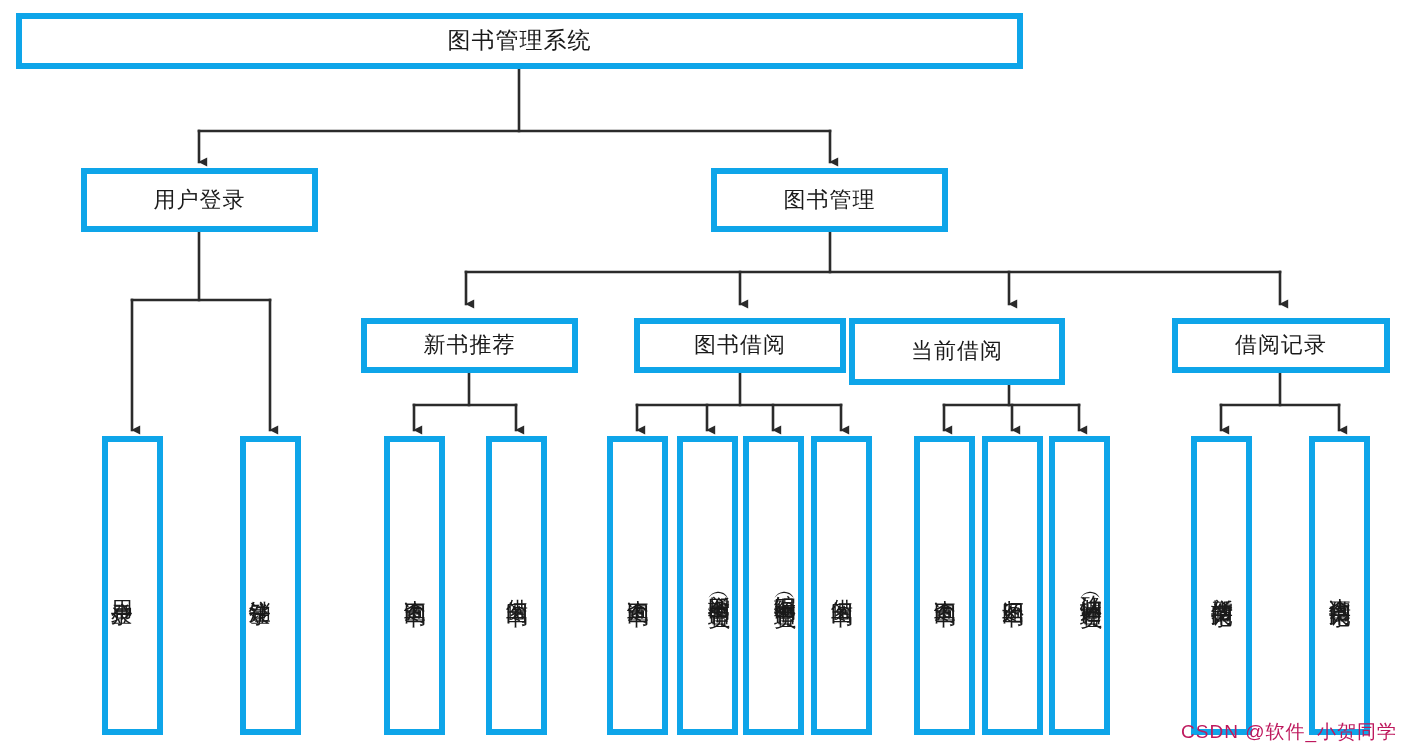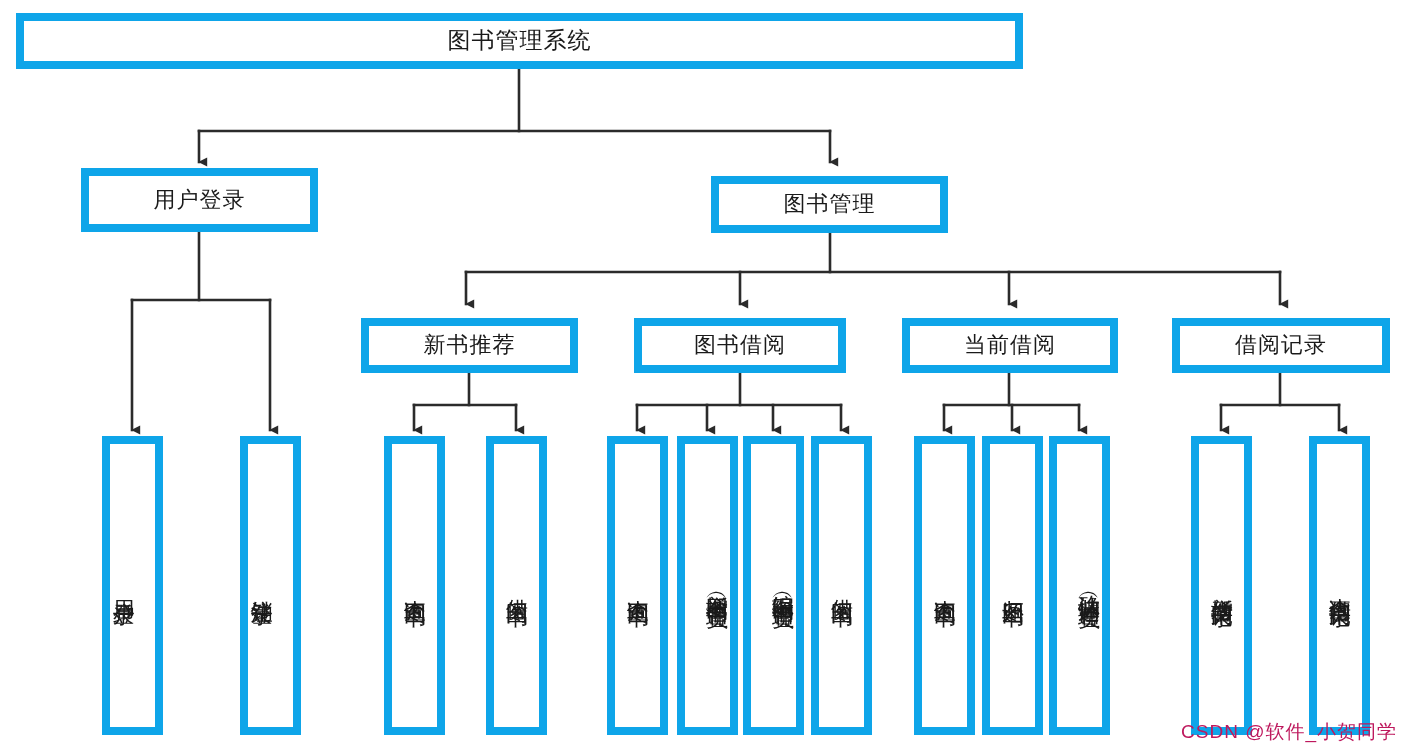--- a/index.html
+++ b/index.html
@@ -21,21 +21,21 @@
   #edge-layer {
     position: absolute;
     left: 0;
     top: 0;
     width: 1405px;
     height: 747px;
   }
   .node {
     position: absolute;
     box-sizing: border-box;
-    border: 8px solid #0ea5e9;
+    border: 6px solid #0ea5e9;
     background: #ffffff;
     display: flex;
     align-items: center;
     justify-content: center;
     color: #1a1a1a;
   }
   .node-h {
     font-size: 22px;
     line-height: 1.2;
     letter-spacing: 1px;
@@ -129,31 +129,31 @@
     </g>
   </svg>
 
   <div class="node node-h node-root" style="left:16px; top:13px; width:1007px; height:56px;">
     <span>图书管理系统</span>
   </div>
 
   <div class="node node-h" style="left:81px; top:168px; width:237px; height:64px;">
     <span>用户登录</span>
   </div>
-  <div class="node node-h" style="left:711px; top:176px; width:237px; height:57px;">
+  <div class="node node-h" style="left:711px; top:168px; width:237px; height:64px;">
     <span>图书管理</span>
   </div>
 
   <div class="node node-h" style="left:634px; top:318px; width:212px; height:55px;">
     <span>图书借阅</span>
   </div>
   <div class="node node-h" style="left:361px; top:318px; width:217px; height:55px;">
     <span>新书推荐</span>
   </div>
-  <div class="node node-h" style="left:902px; top:318px; width:216px; height:55px;">
+  <div class="node node-h" style="left:849px; top:318px; width:216px; height:67px;">
     <span>当前借阅</span>
   </div>
   <div class="node node-h" style="left:1172px; top:318px; width:218px; height:55px;text-align:center;">
     <span>借阅记录</span>
   </div>
 
   <div class="node node-v align-bottom" style="left:102px; top:436px; width:61px; height:299px;">
     <span class="vlabel">用户登录</span>
   </div>
   <div class="node node-v align-bottom" style="left:240px; top:436px; width:61px; height:299px;">

